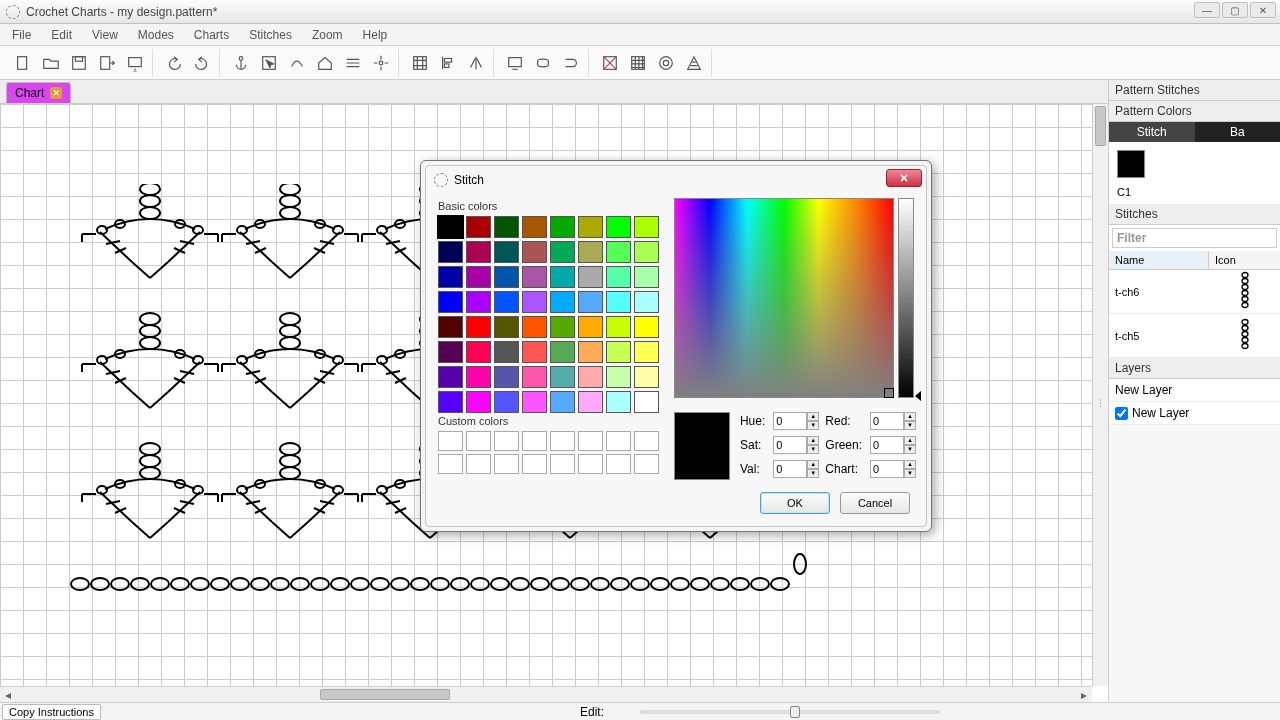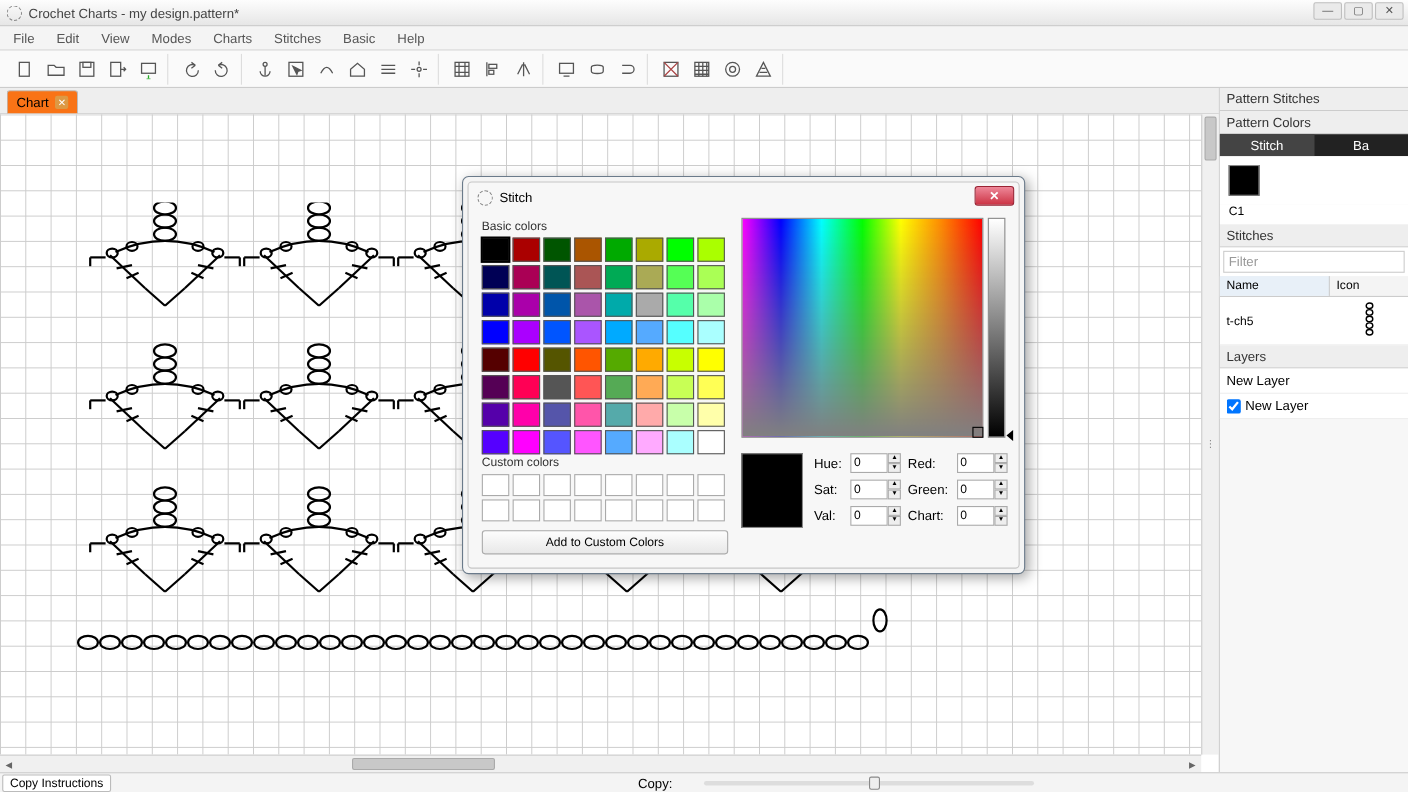--- a/index.html
+++ b/index.html
@@ -17,21 +17,21 @@
 .menubar span { padding: 2px 8px; color: #555; cursor: default; }
 
 
 .toolbar { height: 34px; background: #fafafa; border-bottom: 1px solid #ccc; display: flex; align-items: center; padding: 0 6px; gap: 4px;}
 .toolgroup { display:flex; gap:2px; padding:0 4px; border-right:1px solid #ddd; height:28px; align-items:center;}
 .toolbtn { width: 26px; height: 26px; border: 1px solid transparent; border-radius: 3px; display:flex; align-items:center; justify-content:center; color:#555; }
 .toolbtn svg { width:18px; height:18px; stroke:#555; fill:none; stroke-width:1.3; }
 
 
 .tabstrip { height: 24px; background: #eee; border-bottom: 1px solid #ccc; display:flex; align-items:flex-end; padding-left:6px;}
-.tab { background:#f97316; border:1px solid #bbb; border-bottom:none; padding:3px 8px; border-radius:3px 3px 0 0; display:flex; align-items:center; gap:6px;}
+.tab { background:#d946ef; border:1px solid #bbb; border-bottom:none; padding:3px 8px; border-radius:3px 3px 0 0; display:flex; align-items:center; gap:6px;}
 .tab .close { width:12px; height:12px; background:#d94; color:#fff; font-size:9px; display:flex; align-items:center; justify-content:center; border-radius:2px;}
 
 
 .workspace { position:absolute; top:104px; bottom:18px; left:0; right:172px; background:#fff; }
 .grid { position:absolute; inset:0 16px 16px 0;
   background-image: linear-gradient(#ccc 1px, transparent 1px), linear-gradient(90deg, #ccc 1px, transparent 1px);
   background-size: 23px 23px;
   overflow:hidden;
 }
 .scroll-v { position:absolute; right:0; top:0; bottom:16px; width:16px; background:#f0f0f0; border-left:1px solid #ccc;}
@@ -53,21 +53,21 @@
 .rightpane { position:absolute; right:0; top:80px; bottom:18px; width:172px; background:#f7f7f7; border-left:1px solid #ccc; display:flex; flex-direction:column;}
 .panel-title { font-size:12px; padding:3px 6px; color:#333; background:#eee; border-bottom:1px solid #ccc;}
 .pattern-stitches { display:flex; justify-content:space-around; align-items:center; padding:6px 0; background:#fff;}
 .pattern-stitches .ps { display:flex; flex-direction:column; align-items:center; gap:2px; font-size:11px;}
 .pattern-stitches svg { width:34px; height:26px; stroke:#000; fill:none; stroke-width:2;}
 .color-tabs { display:flex; background:#222; color:#fff; font-size:11px;}
 .color-tabs div { flex:1; text-align:center; padding:3px 0;}
 .color-tabs .active { background:#444;}
 .swatch-row { display:flex; align-items:center; gap:8px; padding:8px; background:#fff;}
 .swatch { width:28px; height:28px; background:#000; border:1px solid #888;}
-.filter { border:1px solid #ccc; padding:2px 4px; color:#999; background:#fff;}
+.filter { border:1px solid #ccc; padding:2px 4px; color:#999; background:#fff;font-weight:bold;}
 .stitch-list { flex:0 0 auto; background:#fff;}
 .stitch-head { display:flex; border-bottom:1px solid #ccc; background:#f4f4f4;}
 .stitch-head div { padding:3px 6px; font-size:11px;}
 .stitch-head .c1 { width:100px; border-right:1px solid #ccc; background:#e8f0f8;}
 .stitch-row { display:flex; height:44px; border-bottom:1px solid #eee; align-items:center;}
 .stitch-row .c1 { width:100px; padding:0 6px; font-size:11px;}
 .stitch-row .c2 { flex:1; display:flex; justify-content:center;}
 .stitch-row svg { stroke:#000; fill:none; stroke-width:1.3;}
 .layers { background:#fff;}
 .layers .row { padding:4px 6px; border-bottom:1px solid #eee; font-size:11px; display:flex; align-items:center; gap:4px;}
@@ -126,21 +126,21 @@
   </div>
 </div>
 
 <div class="menubar">
   <span>File</span>
   <span>Edit</span>
   <span>View</span>
   <span>Modes</span>
   <span>Charts</span>
   <span>Stitches</span>
-  <span>Basic</span>
+  <span>Zoom</span>
   <span>Help</span>
 </div>
 
 <div class="toolbar">
   <div class="toolgroup">
     <div class="toolbtn">
         <svg viewBox="0 0 20 20">
           <rect x="4" y="3" width="10" height="14"></rect>
         </svg>
       </div>
@@ -378,20 +378,33 @@
   <div style="padding:3px;background:#fff;">
       <div class="filter">Filter</div>
     </div>
   <div class="stitch-list">
     <div class="stitch-head">
       <div class="c1">Name</div>
       <div>Icon</div>
     </div>
     <div id="stitch-rows">
         <div class="stitch-row">
+      <div class="c1">t-ch6</div>
+      <div class="c2">
+            <svg width="12" height="42" viewBox="0 0 12 42">
+              <ellipse cx="6" cy="4" rx="3" ry="2.5"></ellipse>
+              <ellipse cx="6" cy="10" rx="3" ry="2.5"></ellipse>
+              <ellipse cx="6" cy="16" rx="3" ry="2.5"></ellipse>
+              <ellipse cx="6" cy="22" rx="3" ry="2.5"></ellipse>
+              <ellipse cx="6" cy="28" rx="3" ry="2.5"></ellipse>
+              <ellipse cx="6" cy="34" rx="3" ry="2.5"></ellipse>
+            </svg>
+          </div>
+    </div>
+        <div class="stitch-row">
       <div class="c1">t-ch5</div>
       <div class="c2">
             <svg width="12" height="36" viewBox="0 0 12 36">
               <ellipse cx="6" cy="4" rx="3" ry="2.5"></ellipse>
               <ellipse cx="6" cy="10" rx="3" ry="2.5"></ellipse>
               <ellipse cx="6" cy="16" rx="3" ry="2.5"></ellipse>
               <ellipse cx="6" cy="22" rx="3" ry="2.5"></ellipse>
               <ellipse cx="6" cy="28" rx="3" ry="2.5"></ellipse>
             </svg>
           </div>
@@ -406,21 +419,21 @@
       </div>
     <div class="row">
       <input type="checkbox" checked="" style="">
       <span>New Layer</span>
     </div>
   </div>
 </div>
 
 <div class="statusbar">
   <div class="btn">Copy Instructions</div>
-  <span class="zoom">Copy:</span>
+  <span class="zoom">Edit:</span>
   <div class="slider">
       <div class="knob"></div>
     </div>
 </div>
 
 <div class="dialog">
   <div class="dialog-inner">
   <div class="dlg-title">
     <div class="ic"></div>
     <span>Stitch</span>
@@ -507,21 +520,20 @@
             <div></div>
         <div></div>
             <div></div>
             <div></div>
             <div></div>
             <div></div>
             <div></div>
             <div></div>
             <div></div>
       </div>
-      <button class="addbtn">Add to Custom Colors</button>
     </div>
     <div class="rightcol">
       <div class="gradient-area">
         <div class="huefield">
               <div class="cursor"></div>
             </div>
         <div class="valstrip">
               <div class="ptr"></div>
             </div>
       </div>
@@ -583,16 +595,20 @@
                 <input value="0" style="">
                 <div class="spin">
                   <div class="arrs">
                     <div>▲</div>
                     <div>▼</div>
                   </div>
                 </div>
               </div>
         </div>
       </div>
+      <div class="btnrow">
+        <button class="dlgbtn primary">OK</button>
+        <button class="dlgbtn">Cancel</button>
+      </div>
     </div>
   </div>
   </div>
 </div>
 
 </body></html>

